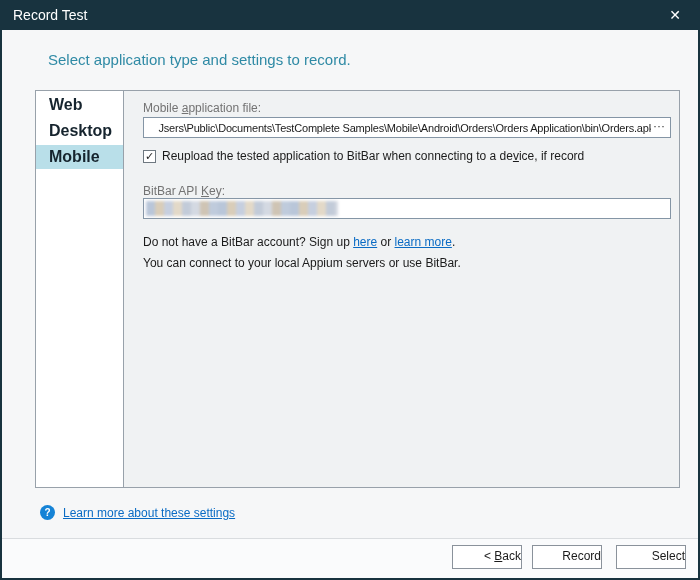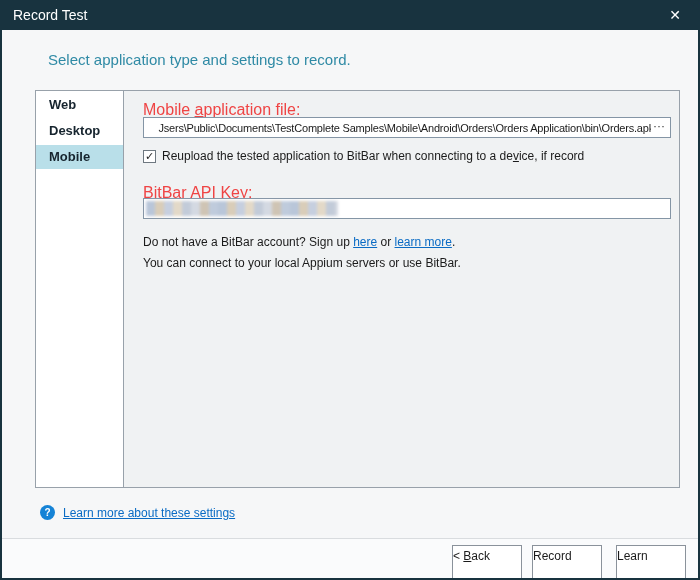--- a/index.html
+++ b/index.html
@@ -38,27 +38,27 @@
   .panel {
     position:absolute; left:35px; top:90px; width:645px; height:398px;
     border:1px solid #98a1aa; background:#f0f2f3;
   }
   .panel-sidebar {
     position:absolute; left:0; top:0; width:88px; height:100%;
     background:#ffffff; border-right:1px solid #98a1aa;
   }
   .side-item {
     height:24px; line-height:24px; padding-left:13px;
-    font-size:13px; font-weight:bold; color:#16242e;
+    font-size:16px; font-weight:bold; color:#16242e;
     margin-top:2px; cursor:pointer;
   }
   .side-item.selected { background:#b9dfe9; }
 
   .form-label {
-    position:absolute; font-size:16px; color:#ef4444;
+    position:absolute; font-size:12px; color:#737373;
   }
   .acc-key { text-decoration:underline; }
 
   .text-input {
     position:absolute; left:143px; width:528px; height:21px;
     background:#ffffff; border:1px solid #8495a5;
     font-size:11px; color:#1b1b1b;
   }
   .file-input-inner {
     position:absolute; left:2px; right:16px; top:0; bottom:0;
@@ -98,23 +98,23 @@
     color:#ffffff; font-size:10px; font-weight:bold; text-align:center;
     line-height:15px; margin-right:8px;
   }
   .help-link { font-size:12px; color:#0a6bc4; text-decoration:underline; cursor:pointer; }
 
   .footer-bar {
     position:absolute; left:2px; right:2px; top:538px; bottom:2px;
     background:#fafbfc; border-top:1px solid #d9dcdf;
   }
   .dlg-btn {
-    position:absolute; top:545px; width:70px; height:35px;
+    position:absolute; top:545px; width:70px; height:24px;
     background:#ffffff; border:1px solid #8a929b;
-    font-size:12px; color:#1b1b1b; text-align:left; line-height:21px;
+    font-size:12px; color:#1b1b1b; text-align:right; line-height:21px;
     cursor:pointer;
   }
   .btn-back   { left:452px; }
   .btn-record { left:532px; }
   .btn-cancel { left:616px; }
 </style>
 </head>
 <body>
 
 <div class="dialog">
@@ -177,15 +177,15 @@
     <span class="help-icon">?</span>
     <span class="help-link">Learn more about these settings</span>
   </div>
 
   <div class="footer-bar"></div>
 
   <div class="dlg-btn btn-back">
     <span>&lt; </span><span class="acc-key">B</span><span>ack</span>
   </div>
   <div class="dlg-btn btn-record">Record</div>
-  <div class="dlg-btn btn-cancel">Learn</div>
+  <div class="dlg-btn btn-cancel">Select</div>
 
 </div>
 
 </body></html>

